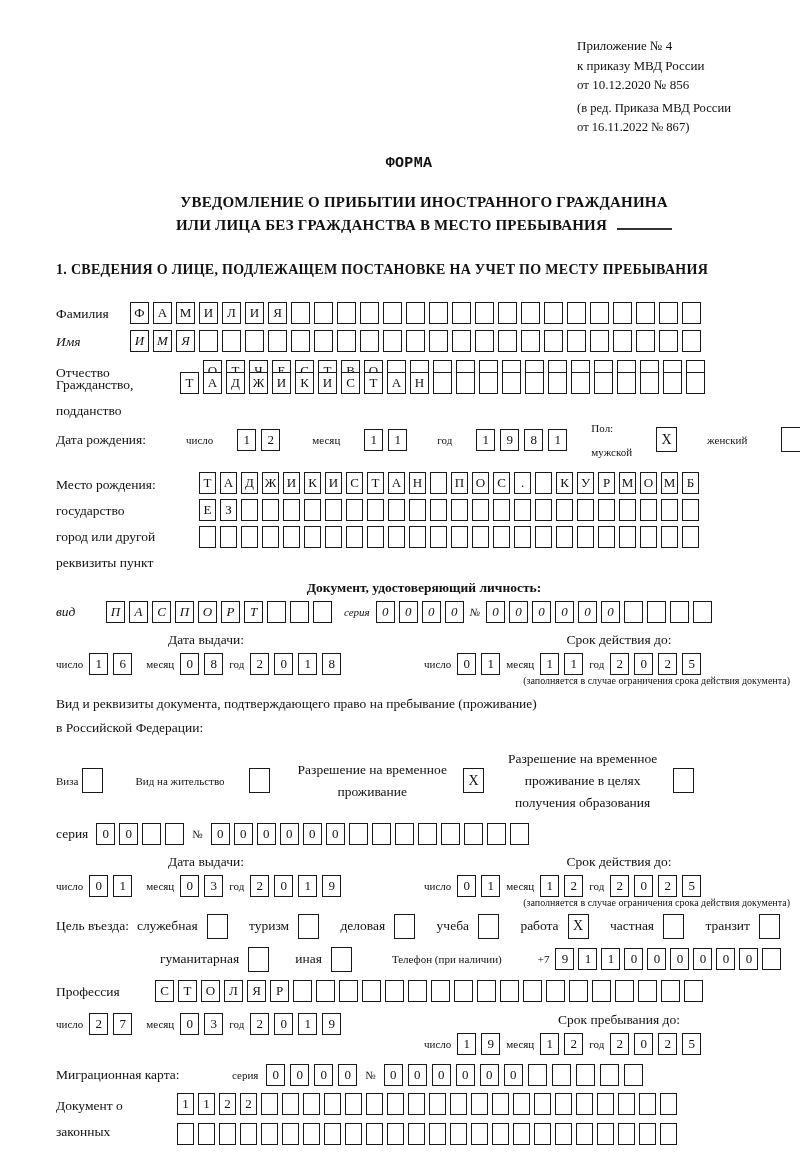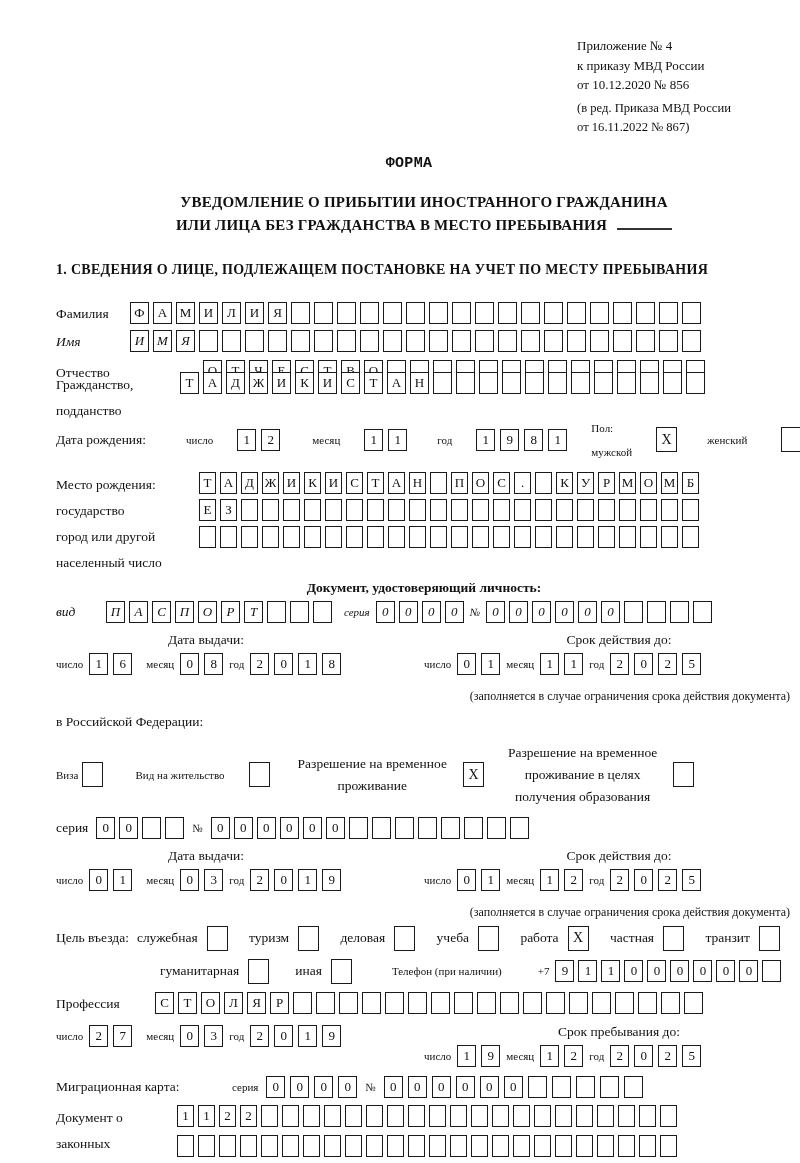--- a/index.html
+++ b/index.html
@@ -42,21 +42,21 @@
   
   .daterow { display:flex; margin-top:6px; }
   .datecol { display:flex; flex-direction:column; }
   .datecol.left { width:368px; }
   .datecol.right { flex:1; }
   .datehead { font-size:13.5px; text-align:center; line-height:20px; }
   .datecol.left .datehead { width:300px; }
   .datecol.right .datehead { width:310px; margin-left:40px; }
   .dategroup { display:flex; align-items:center; gap:6px; margin-top:3px; }
   .dategroup .w { line-height:22px; }
-  .fineprint { font-size:12px; text-align:right; padding-right:2px; margin-top:14px; }
+  .fineprint { font-size:10px; text-align:right; padding-right:2px; margin-top:0; }
 
   
   .optrow { display:flex; align-items:center; margin-top:8px; }
   .optcenter { text-align:center; font-size:13.5px; line-height:22px; }
   .optrow .checkbox { margin-top:0; }
 
   
   .optpair { display:inline-flex; align-items:center; gap:9px; }
   .optpair .optlabel { font-size:13.5px; }
 
@@ -235,21 +235,21 @@
     <span class="checkbox">X</span>
     <span class="w" style="margin-left:6px;">женский</span>
     <span class="checkbox" style="margin-left:10px;"></span>
   </div>
 
   <div class="frow mt8">
     <span class="lblcol" style="width:143px;">
       <div>Место рождения:</div>
       <div>государство</div>
       <div>город или другой</div>
-      <div>населенный число</div>
+      <div>реквизиты пункт</div>
     </span>
     <span class="cellrows">
       <span class="cells tight">
           <span class="cell">Т</span>
           <span class="cell">А</span>
           <span class="cell">Д</span>
           <span class="cell">Ж</span>
           <span class="cell">И</span>
           <span class="cell">К</span>
           <span class="cell">И</span>
@@ -406,20 +406,21 @@
             <span class="cell">0</span>
             <span class="cell">2</span>
             <span class="cell">5</span>
           </span>
       </div>
       <div class="fineprint">(заполняется в случае ограничения срока действия документа)</div>
     </div>
   </div>
 
   <div style="font-size:13.5px; line-height:24px; margin-top:6px;">
+    <div>Вид и реквизиты документа, подтверждающего право на пребывание (проживание)</div>
     <div>в Российской Федерации:</div>
   </div>
 
   <div class="optrow">
     <span class="w">Виза</span>
     <span class="checkbox" style="margin-left:4px;"></span>
     <span class="w" style="margin-left:32px;">Вид на жительство</span>
     <span class="checkbox" style="margin-left:24px;"></span>
     <span class="optcenter" style="margin-left:28px;">
       <div>Разрешение на временное</div>

